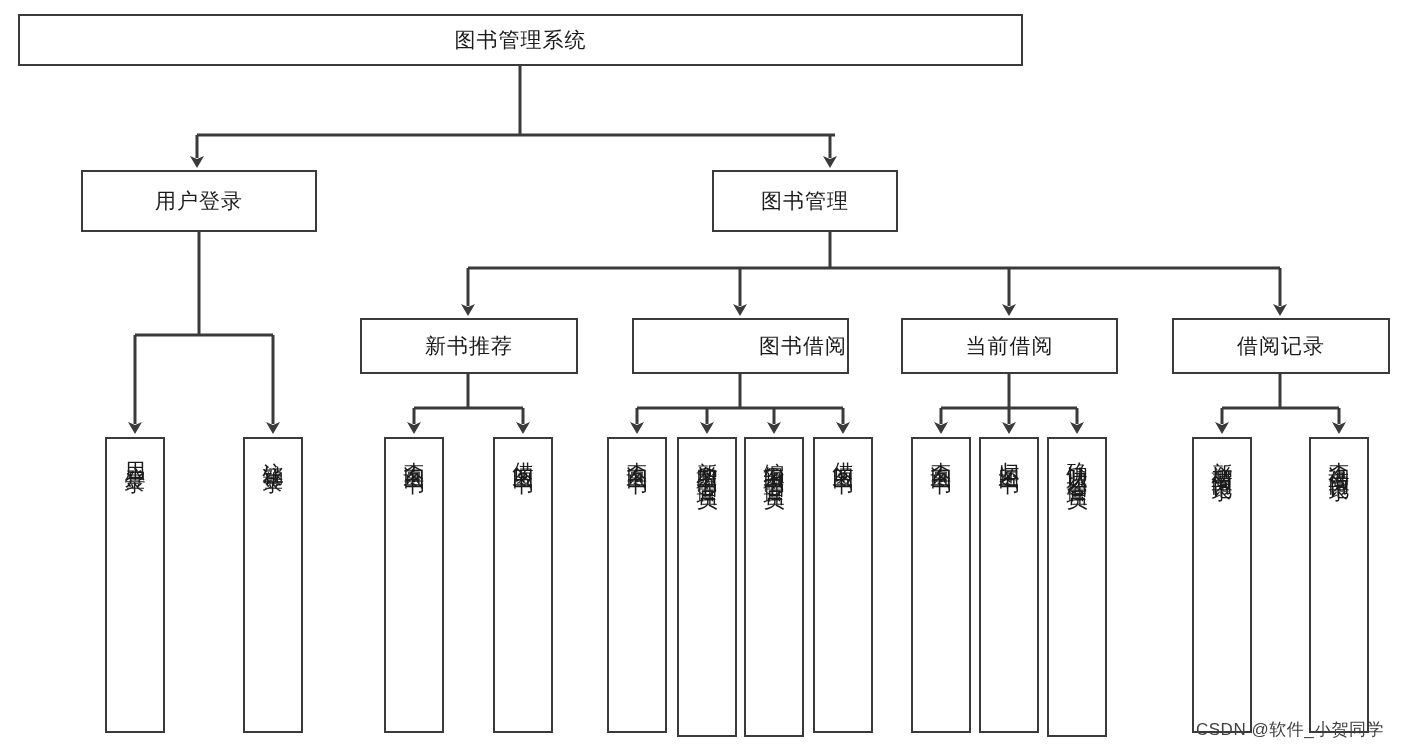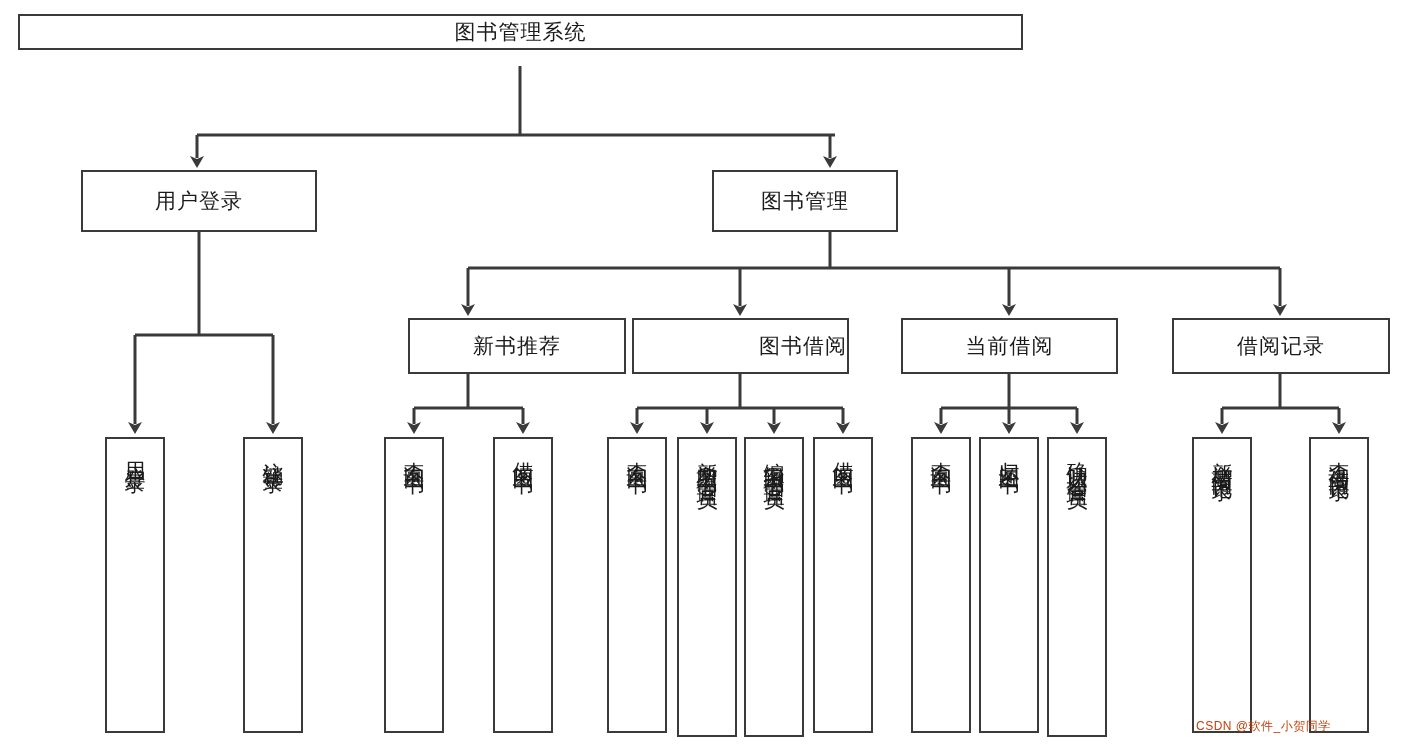--- a/index.html
+++ b/index.html
@@ -59,22 +59,22 @@
   .node.vert .label {
     writing-mode: vertical-rl;
     text-orientation: upright;
     font-size: 21px;
     line-height: 1.05;
     letter-spacing: 4px;
     white-space: nowrap;
   }
   .watermark {
     position: absolute;
-    font-size: 12px;
-    color: #c2410c;
+    font-size: 17px;
+    color: #404040;
     white-space: nowrap;
     letter-spacing: 0.5px;
   }
 </style>
 </head>
 <body>
 
 <div id="canvas">
 
   <svg id="edges" viewBox="0 0 1405 747">
@@ -121,32 +121,32 @@
       <path d="M1009,408 L1009,424" marker-end="url(#arrow)"></path>
       <path d="M1077,408 L1077,424" marker-end="url(#arrow)"></path>
 
       <path d="M1280,374 L1280,408"></path>
       <path d="M1222,408 L1339,408"></path>
       <path d="M1222,408 L1222,424" marker-end="url(#arrow)"></path>
       <path d="M1339,408 L1339,424" marker-end="url(#arrow)"></path>
     </g>
   </svg>
 
-  <div class="node root horiz" style="left:18px; top:14px; width:1005px; height:36px;">
+  <div class="node root horiz" style="left:18px; top:14px; width:1005px; height:52px;">
     <span class="label">图书管理系统</span>
   </div>
 
   <div class="node horiz" style="left:81px; top:170px; width:236px; height:62px;">
     <span class="label">用户登录</span>
   </div>
   <div class="node horiz" style="left:712px; top:170px; width:186px; height:62px;align-items:center;">
     <span class="label">图书管理</span>
   </div>
 
-  <div class="node horiz" style="left:360px; top:318px; width:218px; height:56px;margin-left:48px;">
+  <div class="node horiz" style="left:360px; top:318px; width:218px; height:56px;">
     <span class="label">新书推荐</span>
   </div>
   <div class="node horiz" style="left:632px; top:318px; width:217px; height:56px;justify-content:flex-end;">
     <span class="label">图书借阅</span>
   </div>
   <div class="node horiz" style="left:1172px; top:318px; width:218px; height:56px;">
     <span class="label">借阅记录</span>
   </div>
   <div class="node horiz" style="left:901px; top:318px; width:217px; height:56px;">
     <span class="label">当前借阅</span>

